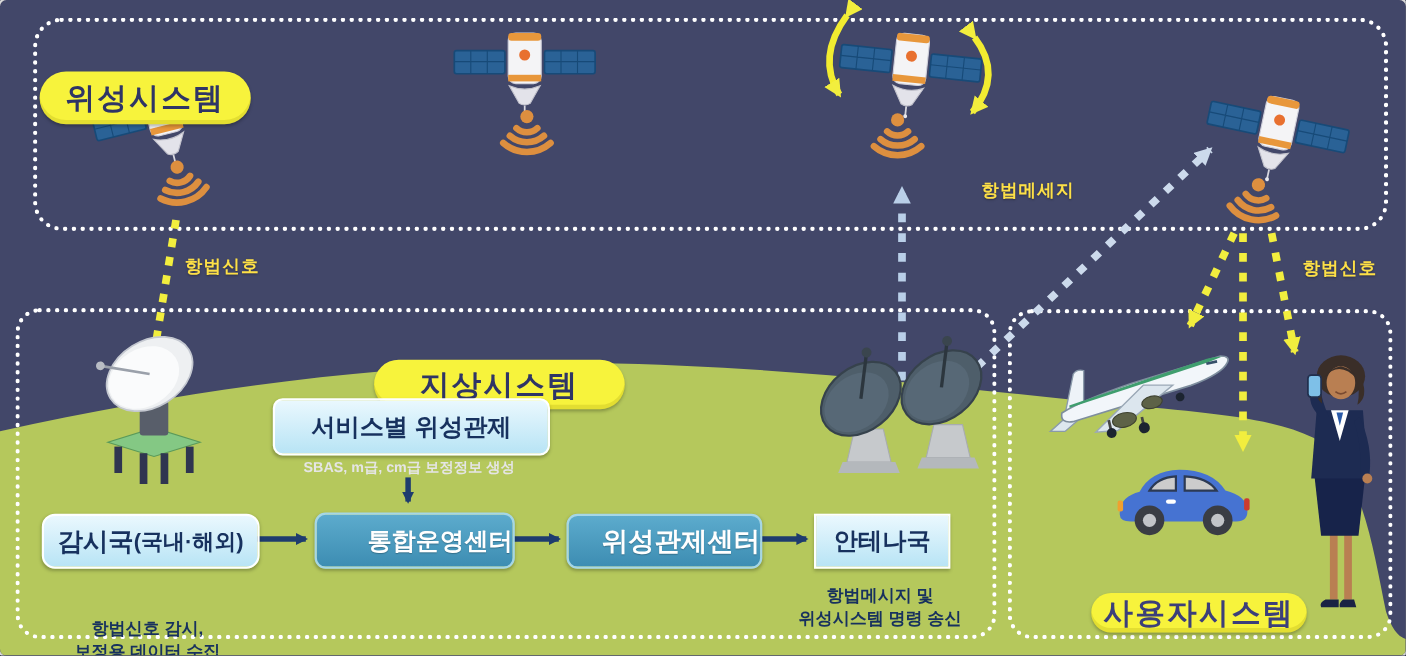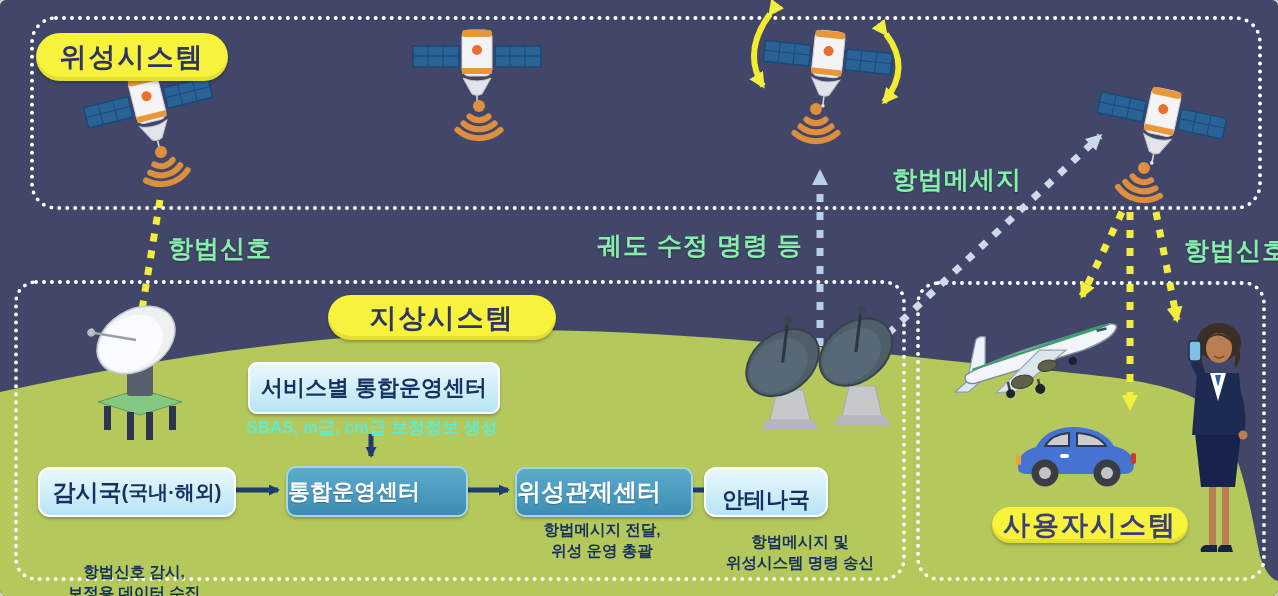--- a/index.html
+++ b/index.html
@@ -13,48 +13,49 @@
   .zone{position:absolute;border:4px dotted #ffffff;border-radius:26px;}
   .zone.sat  {left:30px;top:16px;width:1224px;height:186px;}
   .zone.grd  {left:14px;top:280px;width:884px;height:293px;border-radius:22px;}
   .zone.usr  {left:916px;top:281px;width:342px;height:292px;border-radius:22px;}
   
   .pill{
     position:absolute;display:flex;align-items:center;justify-content:center;
     background:#f7f33c;border-radius:26px;color:#2f3566;font-weight:bold;
     font-size:27px;letter-spacing:2px;box-shadow:inset 0 -4px 0 rgba(140,130,0,.18), 0 2px 3px rgba(0,0,0,.25);
     white-space:nowrap;
+    margin-top:32px;
   }
   .pill.sat{left:36px;top:33px;width:192px;height:48px;}
-  .pill.grd{left:328px;top:295px;width:228px;height:45px;}
+  .pill.grd{left:340px;top:295px;width:228px;height:45px;}
   .pill.usr{left:992px;top:507px;width:196px;height:36px;color:#3c3f7a;}
   
   .note{
-    position:absolute;color:#86efac;font-weight:bold;font-size:25px;
+    position:absolute;color:#fde047;font-weight:bold;font-size:16px;
     letter-spacing:1px;white-space:nowrap;text-shadow:0 1px 2px rgba(0,0,0,.35);
   }
   
   .boxL{
     position:absolute;display:flex;align-items:center;justify-content:center;
     background:linear-gradient(#eaf8fe,#b8e4f5);border:2px solid #fdffff;border-radius:10px;
     color:#17315e;font-weight:bold;white-space:nowrap;box-shadow:0 2px 3px rgba(0,0,0,.25);
   }
   
   .boxD{
-    position:absolute;display:flex;align-items:center;justify-content:flex-start;
+    position:absolute;display:flex;align-items:center;justify-content:flex-end;
     background:linear-gradient(#5cabcd,#3d8db2);border:2px solid #a5d6e6;border-radius:10px;
     color:#ffffff;font-weight:bold;white-space:nowrap;box-shadow:0 2px 3px rgba(0,0,0,.25);
     text-shadow:0 1px 1px rgba(0,0,0,.25);
   }
   .desc{
     position:absolute;width:220px;text-align:center;color:#17315e;
     font-weight:bold;font-size:15.5px;line-height:1.35;white-space:nowrap;
   }
   .small-note{
-    position:absolute;color:#5eead4;font-weight:bold;font-size:17px;white-space:nowrap;
+    position:absolute;color:#e5e5e5;font-weight:bold;font-size:13px;white-space:nowrap;
     text-align:center;
   }
 </style>
 </head>
 <body>
 
 <div class="stage">
 
   <svg class="layer" viewBox="0 0 1278 596">
     <path d="M 0 392 C 200 348 380 328 540 330 C 720 333 860 352 1000 366
@@ -246,49 +247,44 @@
     <span>위성시스템</span>
   </div>
   <div class="pill grd">
     <span>지상시스템</span>
   </div>
   <div class="pill usr">
     <span>사용자시스템</span>
   </div>
 
   <div class="note" style="left:168px;top:232px;">항법신호</div>
-  <div class="note" style="left:597px;top:229px;">궤도 수정 명령 등</div>
   <div class="note" style="left:892px;top:163px;">항법메세지</div>
   <div class="note" style="left:1184px;top:234px;">항법신호</div>
 
   <div class="boxL" style="left:248px;top:362px;width:248px;height:48px;font-size:22px;border-radius:9px;">
-    <span>서비스별 통합운영센터</span>
+    <span>서비스별 위성관제</span>
   </div>
   <div class="small-note" style="left:222px;top:416px;width:300px;">SBAS, m급, cm급 보정정보 생성</div>
 
   <div class="boxL" style="left:38px;top:467px;width:194px;height:46px;font-size:23px;border-radius:12px;">
     <span>감시국</span>
       <span style="font-size:20px;">(국내·해외)</span>
   </div>
   <div class="boxD" style="left:286px;top:466px;width:178px;height:47px;font-size:22px;">
     <span>통합운영센터</span>
   </div>
   <div class="boxD" style="left:515px;top:467px;width:174px;height:46px;font-size:24px;">
     <span>위성관제센터</span>
   </div>
-  <div class="boxL" style="left:704px;top:467px;width:120px;height:46px;font-size:22px;border-radius:12px;align-items:flex-end;">
+  <div class="boxL" style="left:740px;top:467px;width:120px;height:46px;font-size:22px;border-radius:0;">
     <span>안테나국</span>
   </div>
 
   <div class="desc" style="left:24px;top:520px;margin-top:42px;">
     <div>항법신호 감시,</div>
     <div>보정용 데이터 수집</div>
   </div>
-  <div class="desc" style="left:492px;top:520px;">
-    <div>항법메시지 전달,</div>
-    <div>위성 운영 총괄</div>
-  </div>
   <div class="desc" style="left:690px;top:532px;">
     <div>항법메시지 및</div>
     <div>위성시스템 명령 송신</div>
   </div>
 
 </div>
 
 </body></html>

